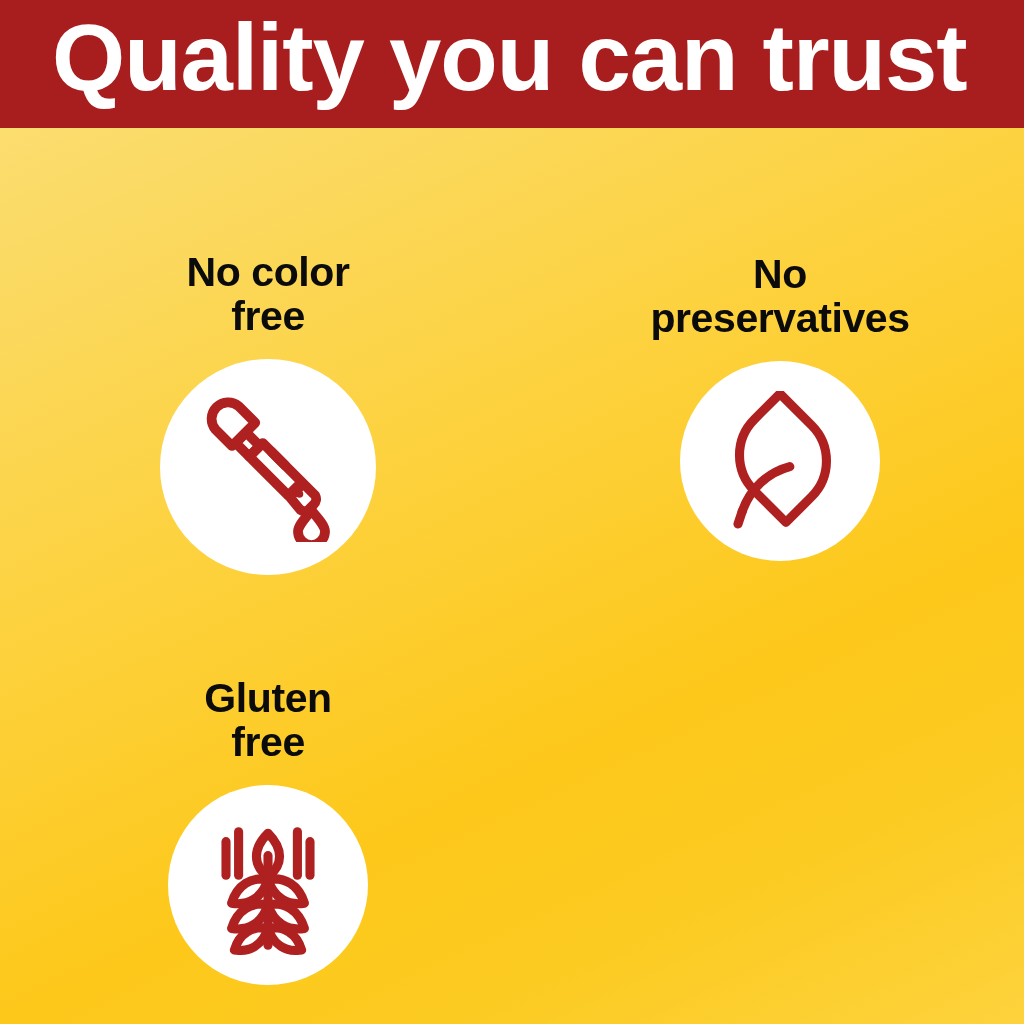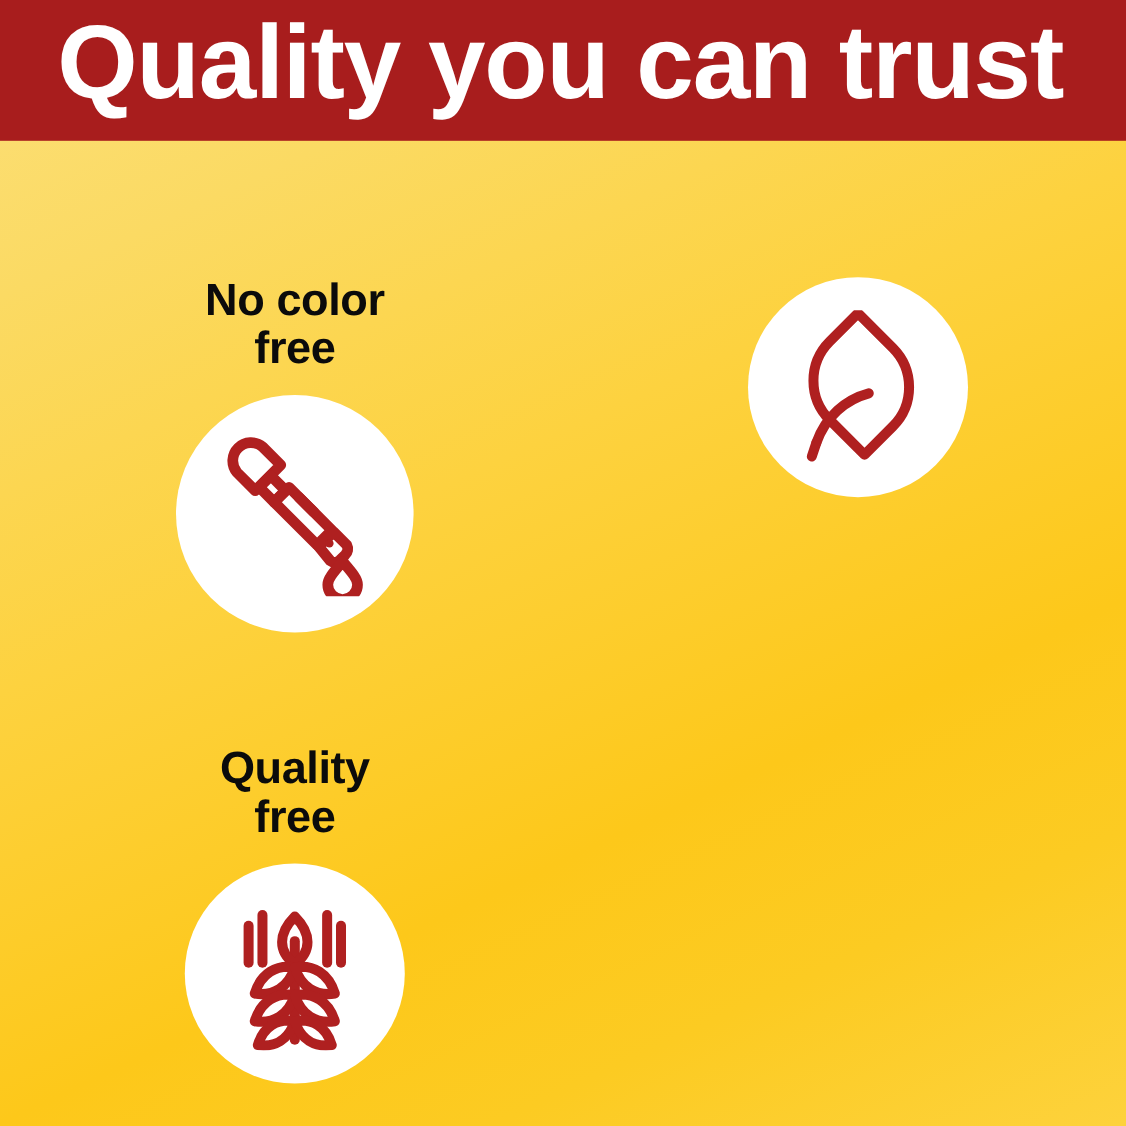--- a/index.html
+++ b/index.html
@@ -156,20 +156,24 @@
           <path class="icon-stroke" d="M158 158
                    c 12 14 18 21 18 28
                    a18 18 0 0 1 -36 0
                    c 0 -7 6 -14 18 -28 z"></path>
         </svg>
       </div>
     </div>
 
 
     <div class="feature r1 wide">
+      <div class="feature-label">
+        <span>No</span><br>
+        <span>preservatives</span>
+      </div>
       <div class="icon-circle">
         <svg width="140" height="140" viewBox="0 0 200 200">
 
           <path class="icon-stroke" d="M168 32
                    L168 96
                    a72 72 0 0 1 -72 72
                    L44 168
                    L44 104
                    a72 72 0 0 1 72 -72
                    z" transform="rotate(-45 100 100)"></path>
@@ -177,21 +181,21 @@
           <path class="icon-stroke" d="M46 172
                    c 12 -34 38 -56 68 -64"></path>
 
           <line class="icon-stroke" x1="46" y1="172" x2="40" y2="190"></line>
         </svg>
       </div>
     </div>
 
     <div class="feature r1">
       <div class="feature-label">
-        <span>Quality</span><br>
+        <span>Gluten</span><br>
         <span>free</span>
       </div>
       <div class="icon-circle">
         <svg width="140" height="140" viewBox="0 0 200 200">
 
           <line class="icon-stroke" x1="100" y1="58" x2="100" y2="186"></line>
 
           <path class="icon-stroke" d="M58 24 v62"></path>
           <path class="icon-stroke" d="M40 38 v48"></path>
           <path class="icon-stroke" d="M142 24 v62"></path>

